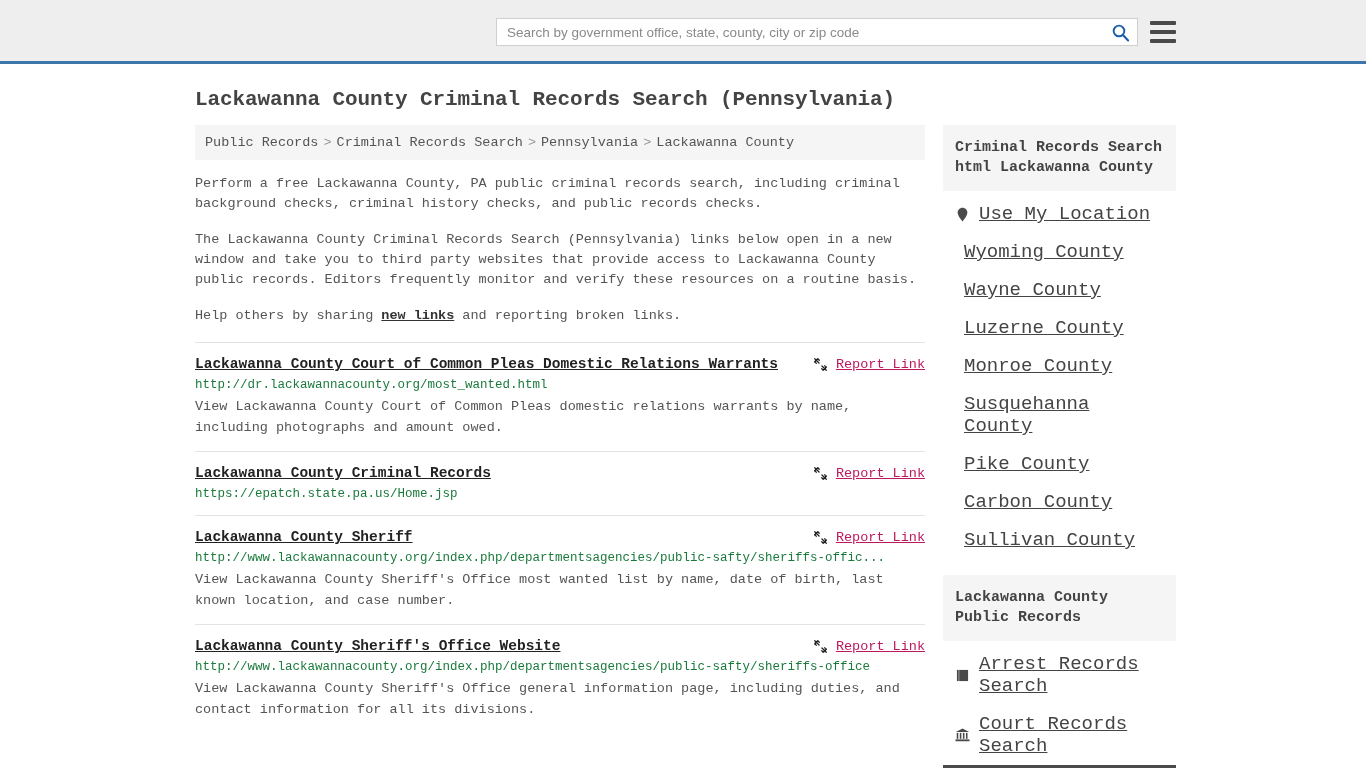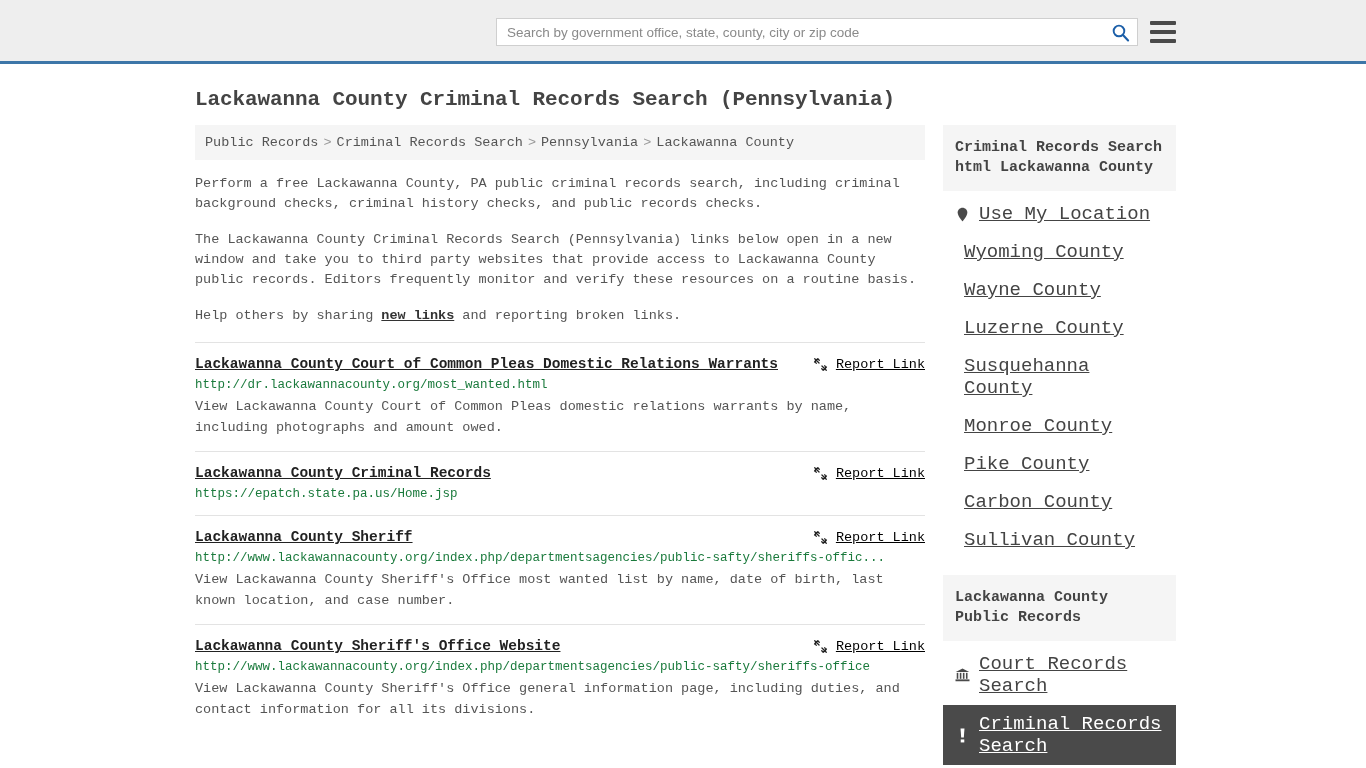--- a/index.html
+++ b/index.html
@@ -165,21 +165,21 @@
     line-height: 18px;
     cursor: pointer;
     flex: 1;
     padding-right: 14px;
   }
   .report-link {
     display: flex;
     align-items: center;
     gap: 7px;
     font-size: 13.5px;
-    color: #000000;
+    color: #be185d;
     white-space: nowrap;
     cursor: pointer;
     flex: none;
     padding-top: 1px;
   }
   .result-url {
     font-size: 12.5px;
     color: #1a7a3c;
     margin-top: 4px;
     line-height: 16px;
@@ -354,44 +354,53 @@
             <a href="#" class="side-item" style="text-decoration: none;">
               <span class="side-ico" style="width: 0px; margin-right: 0px;"></span>
               <span class="lbl">Wayne County</span>
             </a>
             <a href="#" class="side-item" style="text-decoration: none;">
               <span class="side-ico" style="width: 0px; margin-right: 0px;"></span>
               <span class="lbl">Luzerne County</span>
             </a>
             <a href="#" class="side-item" style="text-decoration: none;">
               <span class="side-ico" style="width: 0px; margin-right: 0px;"></span>
+              <span class="lbl">Monroe County</span>
+            </a>
+            <a href="#" class="side-item" style="text-decoration: none;">
+              <span class="side-ico" style="width: 0px; margin-right: 0px;"></span>
               <span class="lbl">Susquehanna County</span>
-            </a>
-            <a href="#" class="side-item" style="text-decoration: none;">
-              <span class="side-ico" style="width: 0px; margin-right: 0px;"></span>
-              <span class="lbl">Monroe County</span>
             </a>
             <a href="#" class="side-item" style="text-decoration: none;">
               <span class="side-ico" style="width: 0px; margin-right: 0px;"></span>
               <span class="lbl">Pike County</span>
             </a>
             <a href="#" class="side-item" style="text-decoration: none;">
               <span class="side-ico" style="width: 0px; margin-right: 0px;"></span>
               <span class="lbl">Carbon County</span>
             </a>
             <a href="#" class="side-item" style="text-decoration: none;">
               <span class="side-ico" style="width: 0px; margin-right: 0px;"></span>
               <span class="lbl">Sullivan County</span>
             </a>
           </div>
       </div>
 
       <div class="side-box">
         <div class="side-head">Lackawanna County Public Records</div>
         <div class="side-list" id="records-list">
+            <a href="#" class="side-item" style="text-decoration: none;">
+              <span class="side-ico">
+                <svg width="13" height="13" viewBox="0 0 14 14">
+                  <rect x="1" y="1" width="12" height="12" fill="currentColor"></rect>
+                  <rect x="2.6" y="1" width="1.1" height="12" fill="#f7f7f7" opacity="0.45"></rect>
+                </svg>
+              </span>
+              <span class="lbl">Arrest Records Search</span>
+            </a>
             <a href="#" class="side-item" style="text-decoration: none;">
               <span class="side-ico">
                 <svg width="15" height="14" viewBox="0 0 16 15">
                   <path d="M8 0.6 L15.2 4.2 L0.8 4.2 Z" fill="currentColor"></path>
                   <rect x="1.8" y="5.2" width="1.7" height="6.4" fill="currentColor"></rect>
                   <rect x="5.1" y="5.2" width="1.7" height="6.4" fill="currentColor"></rect>
                   <rect x="8.4" y="5.2" width="1.7" height="6.4" fill="currentColor"></rect>
                   <rect x="11.7" y="5.2" width="1.7" height="6.4" fill="currentColor"></rect>
                   <rect x="0.5" y="12.2" width="15" height="2" fill="currentColor"></rect>
                 </svg>

